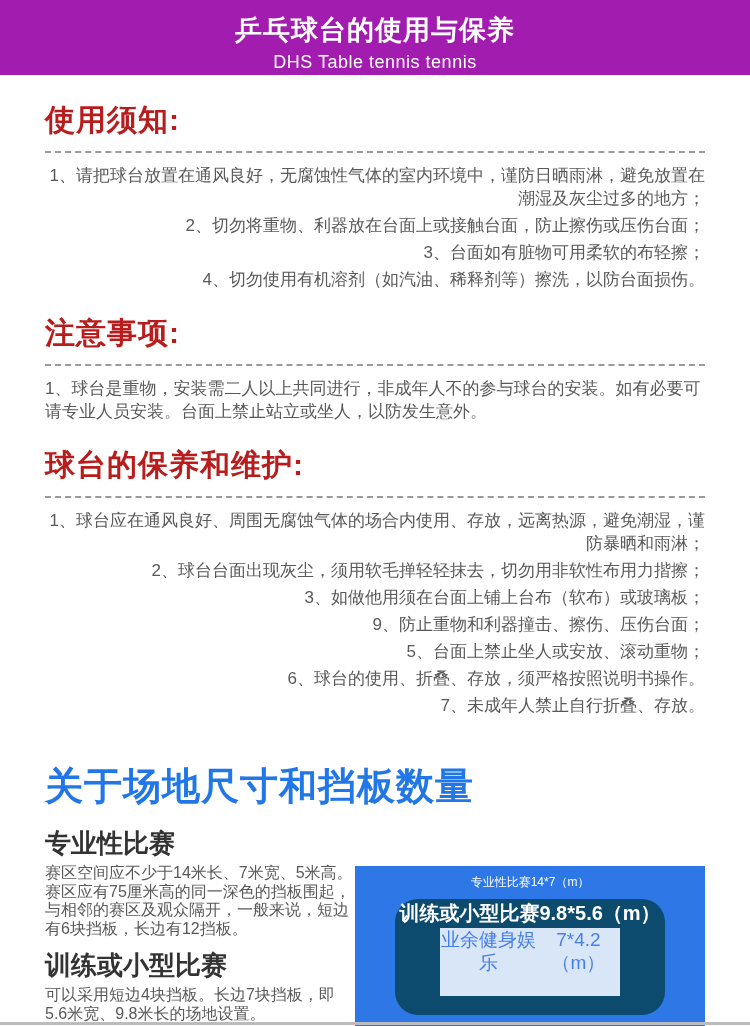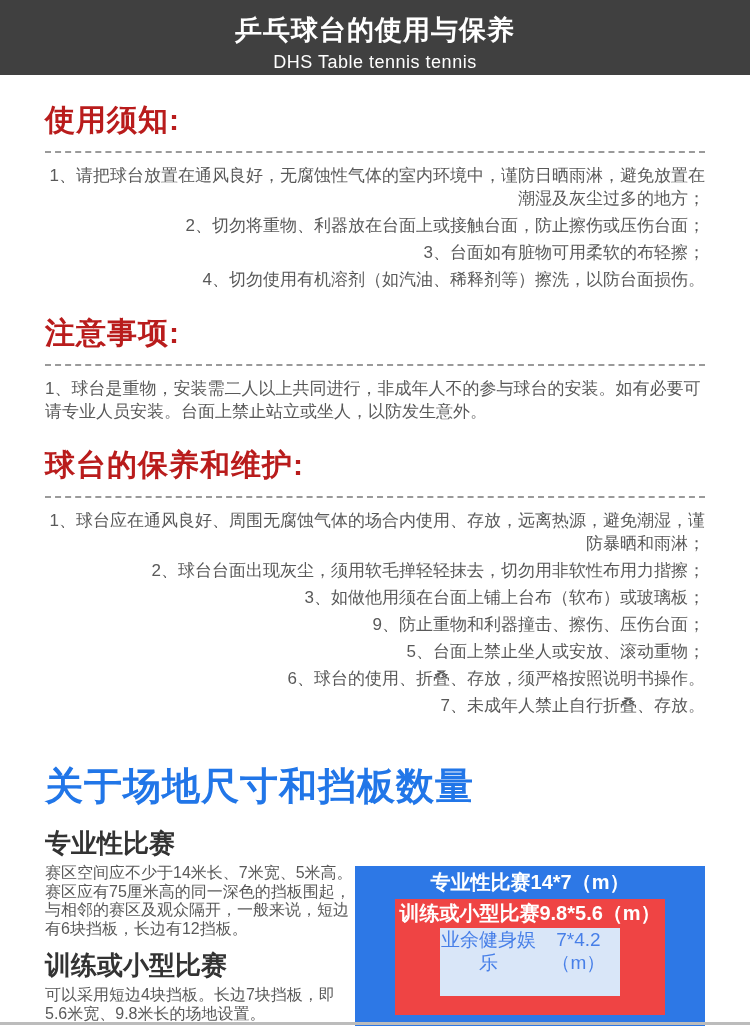--- a/index.html
+++ b/index.html
@@ -4,21 +4,21 @@
 <style>
   * { box-sizing: border-box; }
   html,body { margin:0; padding:0; }
   body {
     width:750px; height:1026px;
     background:#ffffff;
     font-family:"Liberation Sans","DejaVu Sans",sans-serif;
     position:relative; overflow:hidden;
   }
   .banner {
-    height:75px; background:#404040; color:#fff; text-align:center;
+    height:75px; background:#a21caf; color:#fff; text-align:center;
   }
   .banner-title { font-size:27px; font-weight:bold; padding-top:12px; letter-spacing:1px; }
   .banner-subtitle { font-size:18px; margin-top:4px; letter-spacing:0.5px; }
 
   .content { padding:0 45px; }
 
   .sec-heading {
     font-size:30px; font-weight:bold; color:#b91c1c; margin:0; letter-spacing:1px;
   }
   .mt-sec1 { margin-top:25px; }
@@ -33,21 +33,21 @@
 
   .venue-heading {
     font-size:38px; font-weight:bold; color:#2176E8; margin:44px 0 0 0; letter-spacing:1px;
   }
   .venue-row { display:flex; align-items:flex-start; margin-top:4px; }
   .venue-left { width:319px; }
   .v-sub-title { font-size:26px; font-weight:bold; color:#333333; margin:10px 0 3px 0; }
   .v-text { font-size:16px; color:#595959; line-height:18.5px; }
 
   .diagram { width:360px; height:176px; margin-top:50px; }
-  .d-outer-label { color:#ffffff; font-size:20px; font-weight:bold; text-align:center; line-height:33px; }
+  .d-outer-label { color:#ffffff; font-size:12px; font-weight:normal; text-align:center; line-height:33px; }
   .d-mid { width:270px; height:116px; margin:0 auto; }
   .d-mid-label { color:#ffffff; font-size:20px; font-weight:bold; text-align:center; line-height:29px; }
   .d-inner {
     width:180px; height:68px; margin:0 auto;
     display:flex; flex-direction:row; justify-content:center;
     text-align:center; font-size:19px; line-height:23px;
   }
   .bottom-rule {
     position:absolute; left:0; bottom:1px; width:750px;
     border-top:3px solid #BCBCBC;
@@ -90,21 +90,21 @@
     <div class="venue-left">
       <h3 class="v-sub-title">专业性比赛</h3>
       <div class="v-text">赛区空间应不少于14米长、7米宽、5米高。赛区应有75厘米高的同一深色的挡板围起，与相邻的赛区及观众隔开，一般来说，短边有6块挡板，长边有12挡板。</div>
       <h3 class="v-sub-title">训练或小型比赛</h3>
       <div class="v-text">可以采用短边4块挡板。长边7块挡板，即5.6米宽、9.8米长的场地设置。</div>
 
     </div>
 
     <div class="diagram" style="background:#2D78E6;">
       <div class="d-outer-label">专业性比赛14*7（m）</div>
-      <div class="d-mid" style="background:#ef4444;">
+      <div class="d-mid" style="background:#0c4a6e;border-radius:23px;">
         <div class="d-mid-label">训练或小型比赛9.8*5.6（m）</div>
         <div class="d-inner" style="background:#D9E6F8; color:#477FE8;">
           <div>业余健身娱乐</div>
           <div>7*4.2（m）</div>
         </div>
       </div>
     </div>
   </div>
 
 </div>

